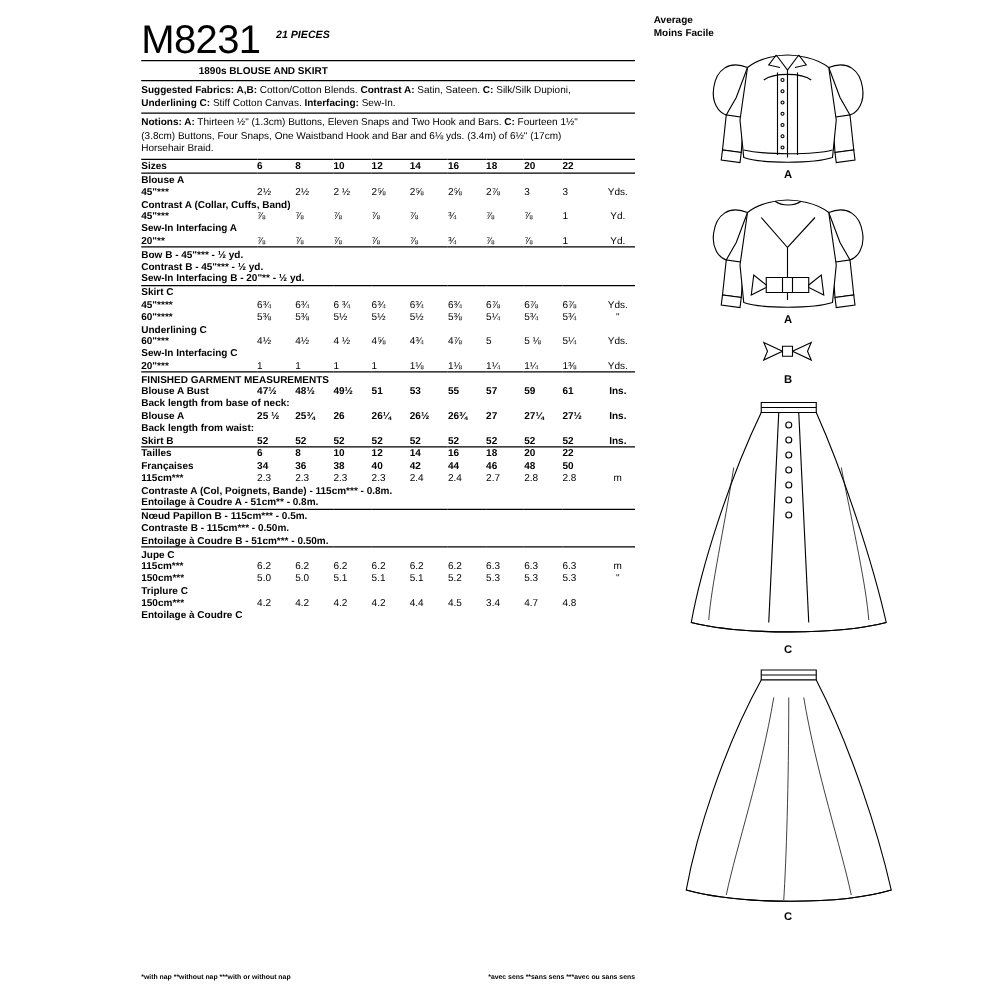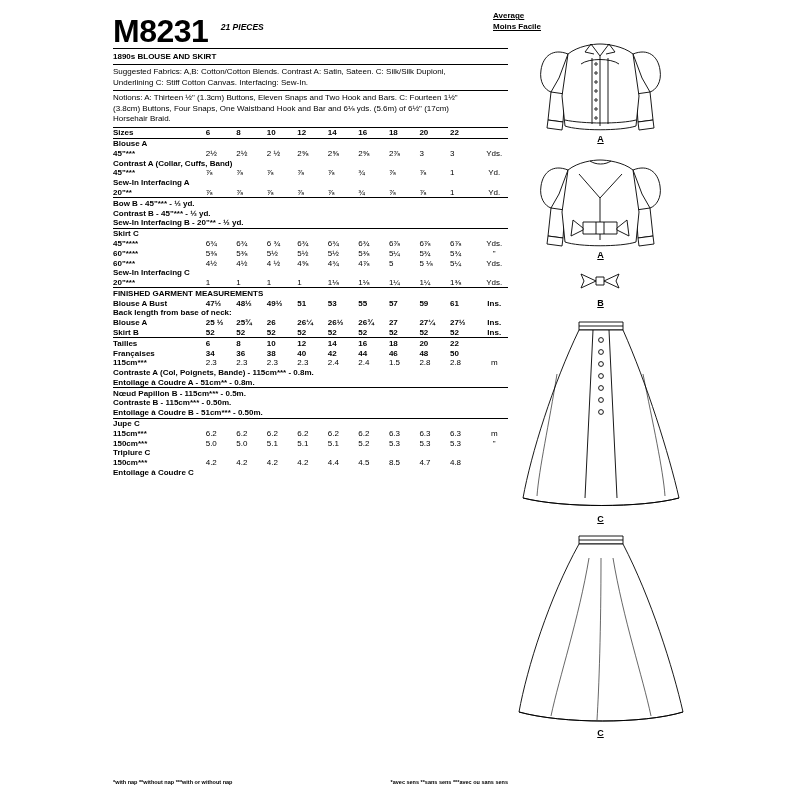--- a/index.html
+++ b/index.html
@@ -14,21 +14,21 @@
   #page{position:relative;width:800px;height:800px;}
 
   
   #left{
     position:absolute;
     left:113px; top:10px;
     width:395px;
   }
   #pattern-number{
     font-size:32px;
-    font-weight:bold;
+    font-weight:normal;
     letter-spacing:-0.5px;
     line-height:34px;
     display:inline-block;
     vertical-align:bottom;
   }
   #pieces{
     font-size:8.5px;
     font-weight:bold;
     display:inline-block;
     vertical-align:bottom;
@@ -39,27 +39,28 @@
   .rule{
     border-top:1px solid #000;
     height:0;
     margin:0;
   }
   .rule-thick{border-top:1.6px solid #000;}
   .title-line{
     font-size:8px;
     font-weight:bold;
     padding:3px 0 3px 0;
+    margin-left:46px;
   }
   .para{
     font-size:8px;
     line-height:10.6px;
     padding:2px 0 2px 0;
   }
-  .para b{font-weight:normal;}
+  .para b{font-weight:bold;}
 
   
   table.t{
     border-collapse:collapse;
     width:395px;
     font-size:8px;
     table-layout:fixed;
   }
   table.t td{
     padding:0.4px 0;
@@ -79,21 +80,21 @@
     position:absolute;
     left:113px;top:779px;width:395px;
     font-size:5.5px;
     font-weight:bold;
   }
   #footnote .right{float:right;}
 
   
   #right{
     position:absolute;
-    left:493px;top:10px;width:215px;text-decoration:underline;
+    left:523px;top:10px;width:215px;
   }
   #avg{
     font-size:8px;font-weight:bold;line-height:11px;
     text-align:left;
   }
   .fig-letter{
     font-size:9px;font-weight:bold;text-align:center;
   }
   .figbox{position:relative;}
   svg{display:block;}
@@ -253,21 +254,21 @@
 
     <div class="para">
       <b>Suggested Fabrics: A,B:</b><span> Cotton/Cotton Blends. </span><b>Contrast A:</b><span> Satin, Sateen. </span><b>C:</b><span> Silk/Silk Dupioni,</span><br>
       <b>Underlining C:</b><span> Stiff Cotton Canvas. </span><b>Interfacing:</b><span> Sew-In.</span>
     </div>
 
     <div class="rule"></div>
 
     <div class="para">
       <b>Notions: A:</b><span> Thirteen ½" (1.3cm) Buttons, Eleven Snaps and Two Hook and Bars. </span><b>C:</b><span> Fourteen 1½"</span><br>
-      <span>(3.8cm) Buttons, Four Snaps, One Waistband Hook and Bar and 6⅛ yds. (5.6m) of 6½" (17cm)</span><br>
+      <span>(3.8cm) Buttons, Four Snaps, One Waistband Hook and Bar and 6⅛ yds. (3.4m) of 6½" (17cm)</span><br>
       <span>Horsehair Braid.</span>
     </div>
 
     <table class="t">
       <colgroup>
         <col style="width:88px">
         <col style="width:29px">
           <col style="width:29px">
           <col style="width:29px">
         <col style="width:29px">
@@ -378,20 +379,23 @@
         <td class="num">5½</td>
         <td class="num">5½</td>
         <td class="num">5½</td>
         <td class="num">5⅜</td>
         <td class="num">5¼</td>
         <td class="num">5¾</td>
         <td class="num">5¾</td>
         <td class="unit">"</td>
       </tr>
 
+      <tr class="secthead">
+        <td class="lbl" colspan="11">Underlining C</td>
+      </tr>
       <tr>
         <td class="lbl b">60"***</td>
         <td class="num">4½</td>
         <td class="num">4½</td>
         <td class="num">4 ½</td>
         <td class="num">4⅝</td>
         <td class="num">4¾</td>
         <td class="num">4⅞</td>
         <td class="num">5</td>
         <td class="num">5 ⅛</td>
@@ -440,20 +444,23 @@
         <td class="num b">25 ½</td>
         <td class="num b">25¾</td>
         <td class="num b">26</td>
         <td class="num b">26¼</td>
         <td class="num b">26½</td>
         <td class="num b">26¾</td>
         <td class="num b">27</td>
         <td class="num b">27¼</td>
         <td class="num b">27½</td>
         <td class="unit b">Ins.</td>
+      </tr>
+      <tr>
+        <td class="lbl b" colspan="11">Back length from waist:</td>
       </tr>
       <tr>
         <td class="lbl b">Skirt B</td>
         <td class="num b">52</td>
         <td class="num b">52</td>
         <td class="num b">52</td>
         <td class="num b">52</td>
         <td class="num b">52</td>
         <td class="num b">52</td>
         <td class="num b">52</td>
@@ -490,21 +497,21 @@
       </tr>
 
       <tr>
         <td class="lbl b">115cm***</td>
         <td class="num">2.3</td>
         <td class="num">2.3</td>
         <td class="num">2.3</td>
         <td class="num">2.3</td>
         <td class="num">2.4</td>
         <td class="num">2.4</td>
-        <td class="num">1.5</td>
+        <td class="num">2.7</td>
         <td class="num">2.8</td>
         <td class="num">2.8</td>
         <td class="unit">m</td>
       </tr>
 
       <tr>
         <td class="lbl b" colspan="11">Contraste A (Col, Poignets, Bande) - 115cm*** - 0.8m.</td>
       </tr>
       <tr>
         <td class="lbl b" colspan="11">Entoilage à Coudre A - 51cm** - 0.8m.</td>
@@ -554,21 +561,21 @@
         <td class="lbl" colspan="11">Triplure C</td>
       </tr>
       <tr>
         <td class="lbl b">150cm***</td>
         <td class="num">4.2</td>
         <td class="num">4.2</td>
         <td class="num">4.2</td>
         <td class="num">4.2</td>
         <td class="num">4.4</td>
         <td class="num">4.5</td>
-        <td class="num">8.5</td>
+        <td class="num">3.4</td>
         <td class="num">4.7</td>
         <td class="num">4.8</td>
         <td class="unit"></td>
       </tr>
 
       <tr class="secthead">
         <td class="lbl" colspan="11">Entoilage à Coudre C</td>
       </tr>
     </tbody>
       </table>

